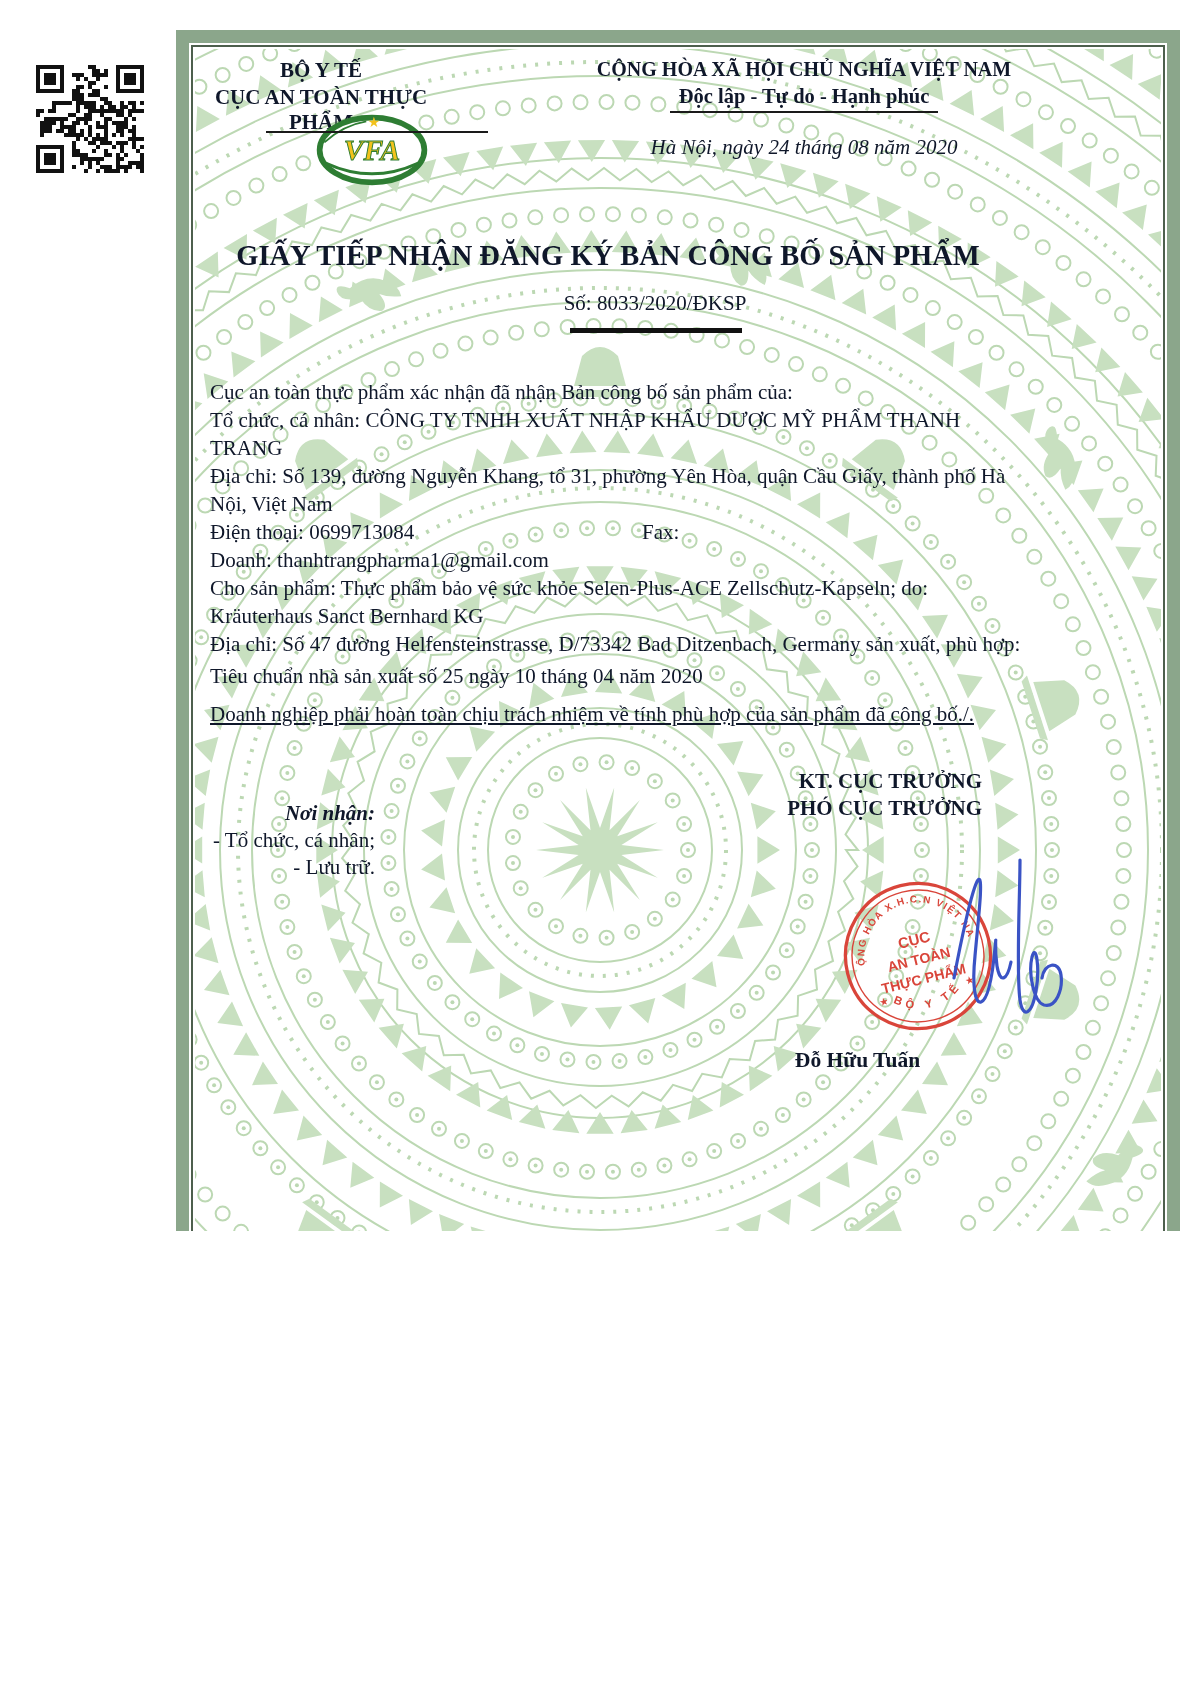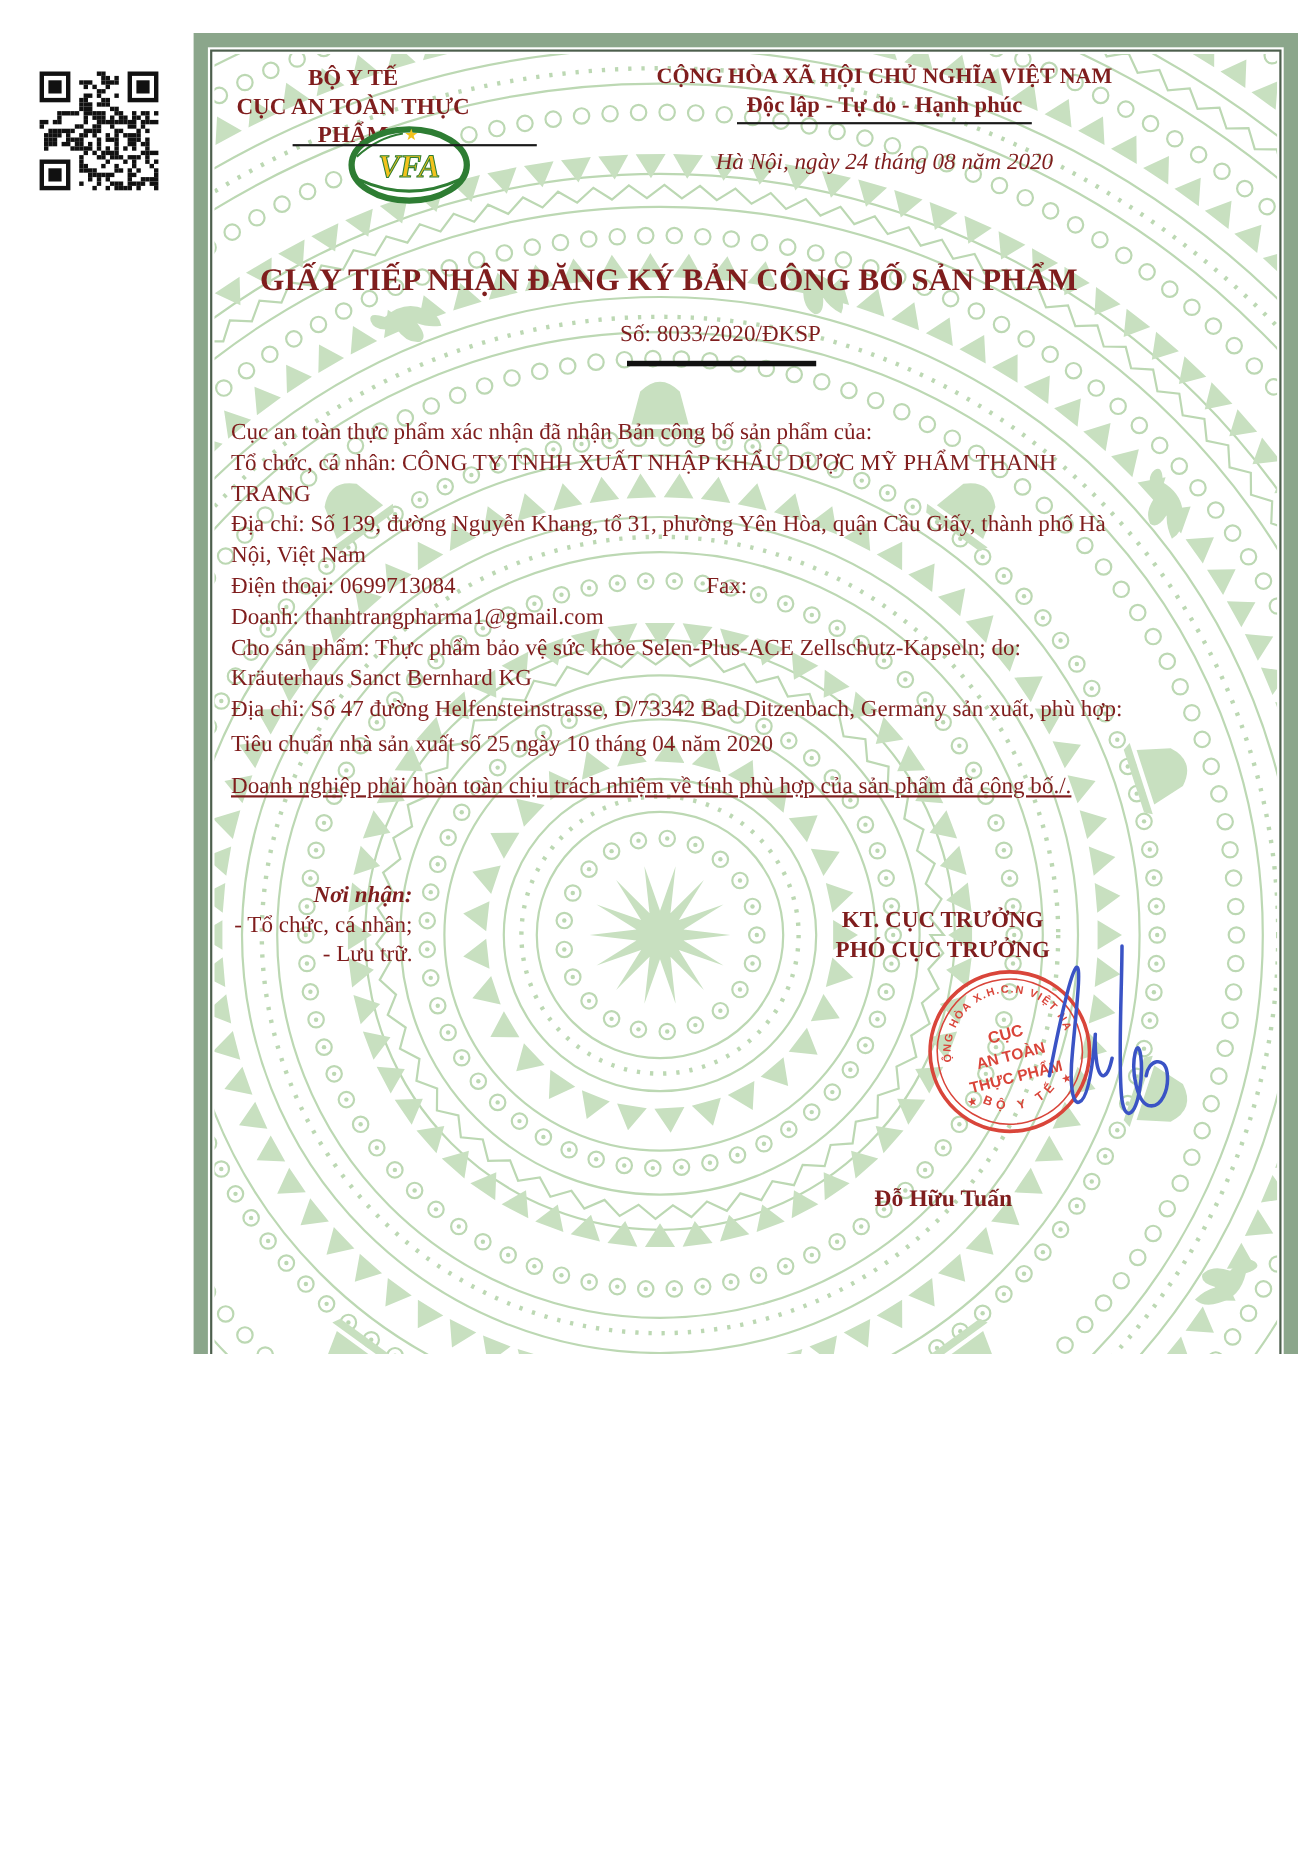--- a/index.html
+++ b/index.html
@@ -1,17 +1,17 @@
 <!DOCTYPE html>
 <html><head>
 <meta charset="utf-8">
 <style>
   html,body{margin:0;padding:0;background:#ffffff;}
   .page{position:relative;width:1190px;height:1231px;background:#fff;overflow:hidden;
-        font-family:"Liberation Serif","DejaVu Serif",serif;color:#7f1d1d;}
+        font-family:"Liberation Serif","DejaVu Serif",serif;color:#0f172a;}
 
   
   .frame{position:absolute;left:176px;top:30px;width:1004px;height:1584px;
          border:13px solid #8ba68b;box-sizing:border-box;}
   .frame-line{position:absolute;inset:2px;border:2px solid #4d5f4d;}
   .drum{position:absolute;left:6px;top:6px;width:966px;height:1546px;}
 
   
   .qr{position:absolute;left:35px;top:64px;width:110px;height:110px;}
 
@@ -40,26 +40,26 @@
   .body p{margin:0;}
   .body p.single{white-space:nowrap;}
   .body p.gap4{margin-top:4px;}
   .body p.gap10{margin-top:10px;text-decoration:underline;}
   .phone-row{position:relative;}
   .fax{position:absolute;left:432px;top:0;}
 
   
   .recipients{position:absolute;left:213px;top:800px;font-size:21px;line-height:27px;z-index:3;text-align:right;}
   .recipients .label{font-weight:bold;font-style:italic;}
-  .sign-titles{position:absolute;left:732px;top:823px;width:250px;text-align:center;
+  .sign-titles{position:absolute;left:732px;top:768px;width:250px;text-align:right;
                font-size:21px;font-weight:bold;line-height:27px;z-index:3;}
   .stamp{position:absolute;left:838px;top:876px;width:160px;height:160px;z-index:4;}
   .signature{position:absolute;left:932px;top:850px;width:135px;height:178px;z-index:5;}
   .signer{position:absolute;left:735px;top:1048px;width:245px;text-align:center;
-          font-size:21.5px;font-weight:bold;z-index:3;margin-top:29px;}
+          font-size:21.5px;font-weight:bold;z-index:3;}
 
   .doc-footer{position:absolute;left:0;top:1631px;width:1190px;text-align:left;
               font-family:"Liberation Sans","DejaVu Sans",sans-serif;font-size:20px;z-index:3;}
 </style>
 </head>
 <body>
 
 <div class="page">
 
   <svg class="qr" id="qr" viewBox="0 0 110 110">

